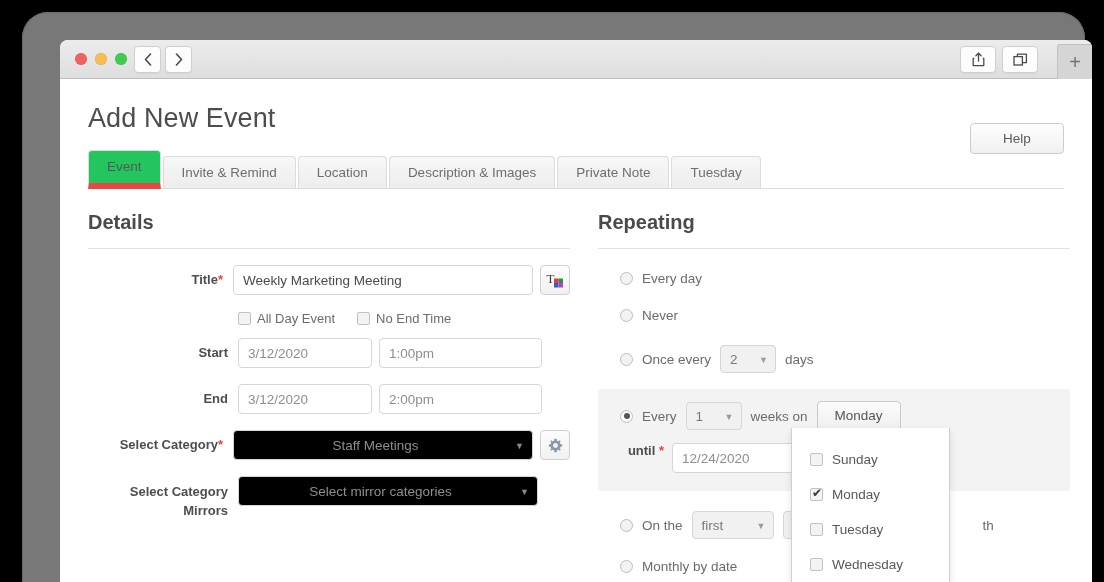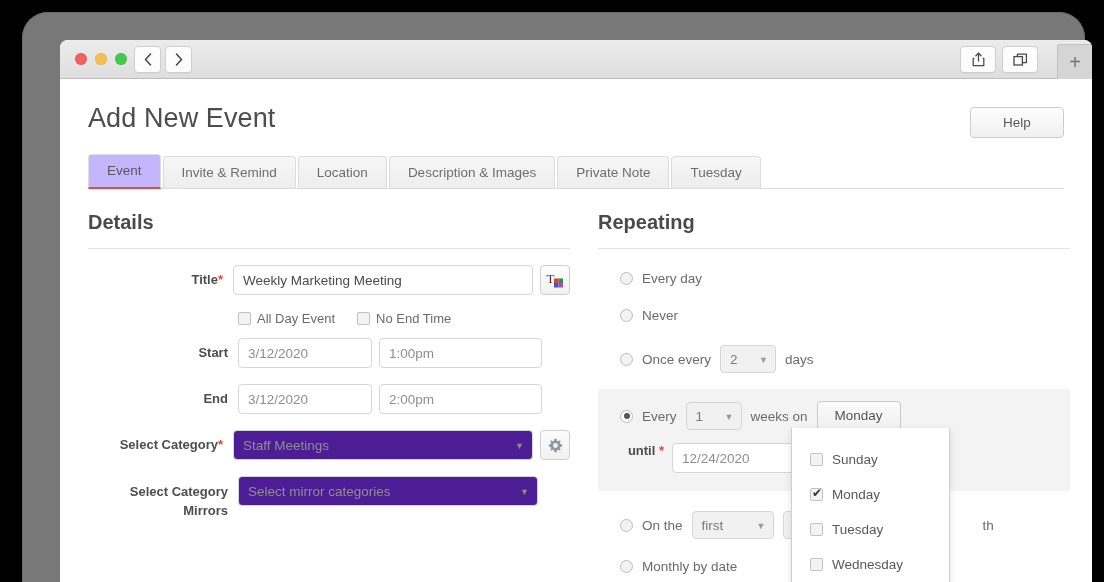--- a/index.html
+++ b/index.html
@@ -100,21 +100,21 @@
   }
   .page-title {
     font-size: 27px;
     color: #4d4d4d;
     font-weight: 400;
     margin: 0;
     letter-spacing: .1px;
   }
   .help-btn {
     position: absolute;
-    right: 28px; top: 28px;
+    right: 28px; top: 44px;
     min-width: 64px;
     padding: 7px 14px;
     font-size: 13.5px;
     color: #5a5a5a;
     background: linear-gradient(#fefefe,#f0f0f0);
     border: 1px solid #cccccc;
     border-radius: 4px;
     text-align: center;
   }
 
@@ -135,26 +135,26 @@
     font-size: 13.5px;
     color: #6e6e6e;
     background: linear-gradient(#f7f7f7,#ededed);
     border: 1px solid #dcdcdc;
     border-bottom: none;
     border-radius: 4px 4px 0 0;
     margin-right: 2px;
     white-space: nowrap;
   }
   .tab.active {
-    background: #c4b5fd;
+    background: #22c55e;
     color: #585858;
     height: 32px;
     line-height: 32px;
     margin-bottom: -1px;
-    border-bottom: 2px solid #ef4444;
+    border-bottom: 6px solid #ef4444;
   }
 
   
   .cols {
     display: flex;
     margin: 0 28px;
   }
   .col-left  { width: 482px; padding-right: 18px; }
   .col-right { width: 492px; padding-left: 10px; }
 
@@ -212,24 +212,25 @@
     box-sizing: border-box;
   }
 
   .sel {
     position: relative;
     height: 30px;
     line-height: 30px;
     padding: 0 24px 0 9px;
     font-size: 13.5px;
     color: #8e8e8e;
-    background: #4c1d95;
+    background: #000000;
     border: 1px solid #d6d6d6;
     border-radius: 4px;
     box-sizing: border-box;
+    text-align: center;
   }
   .sel.w-cat { width: 300px; }
   .sel .caret {
     position: absolute; right: 8px; top: 0;
     font-size: 9px; color: #8a8a8a;
   }
 
   
   .chkrow {
     display: flex; align-items: center;

